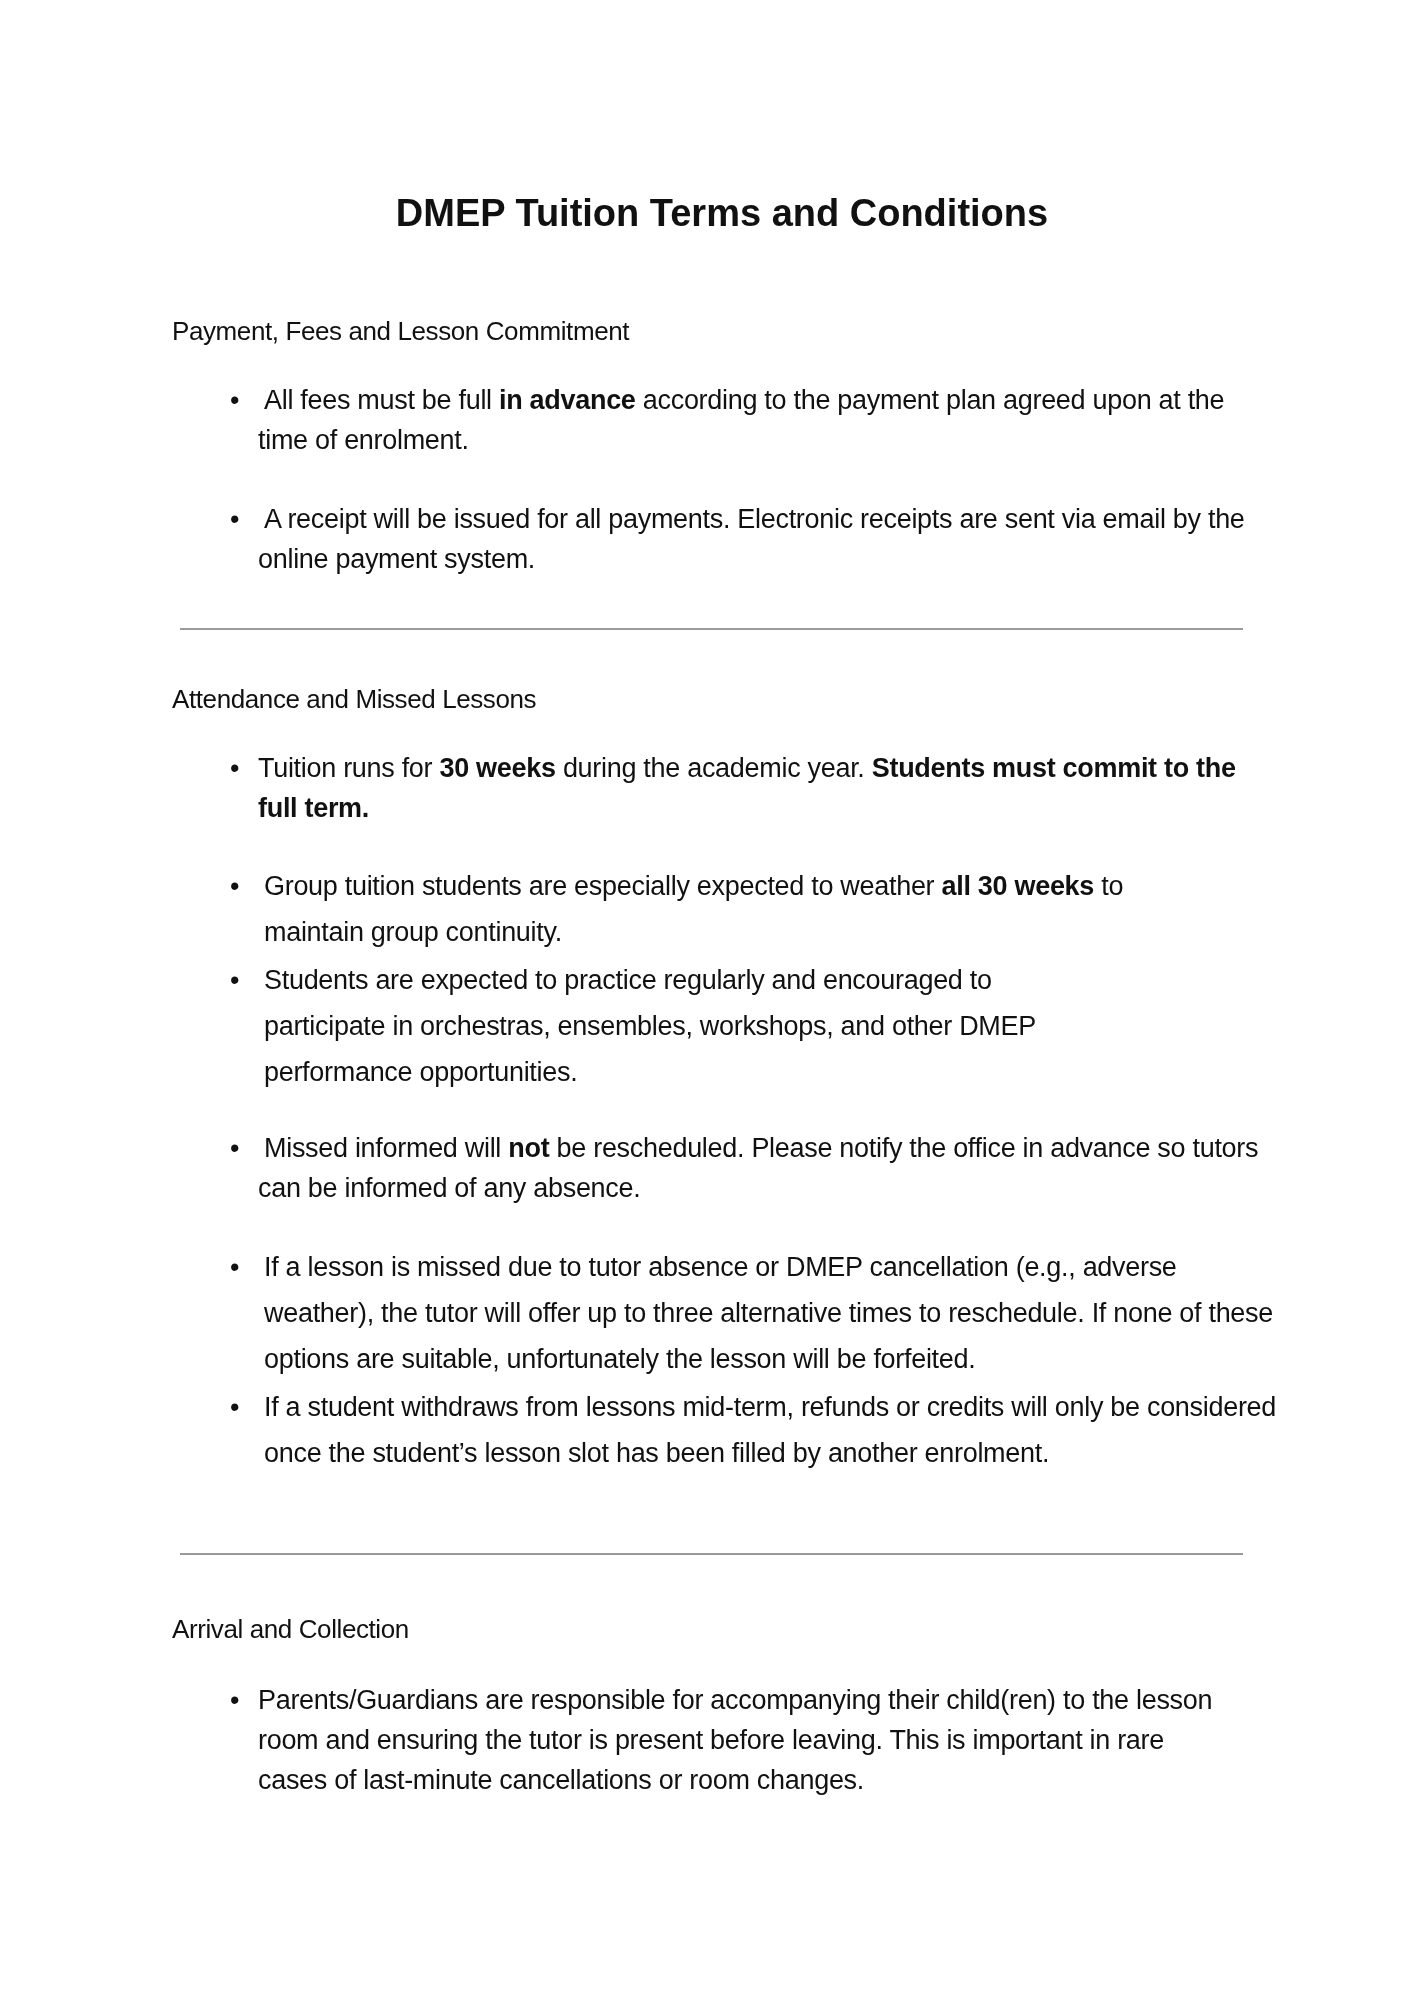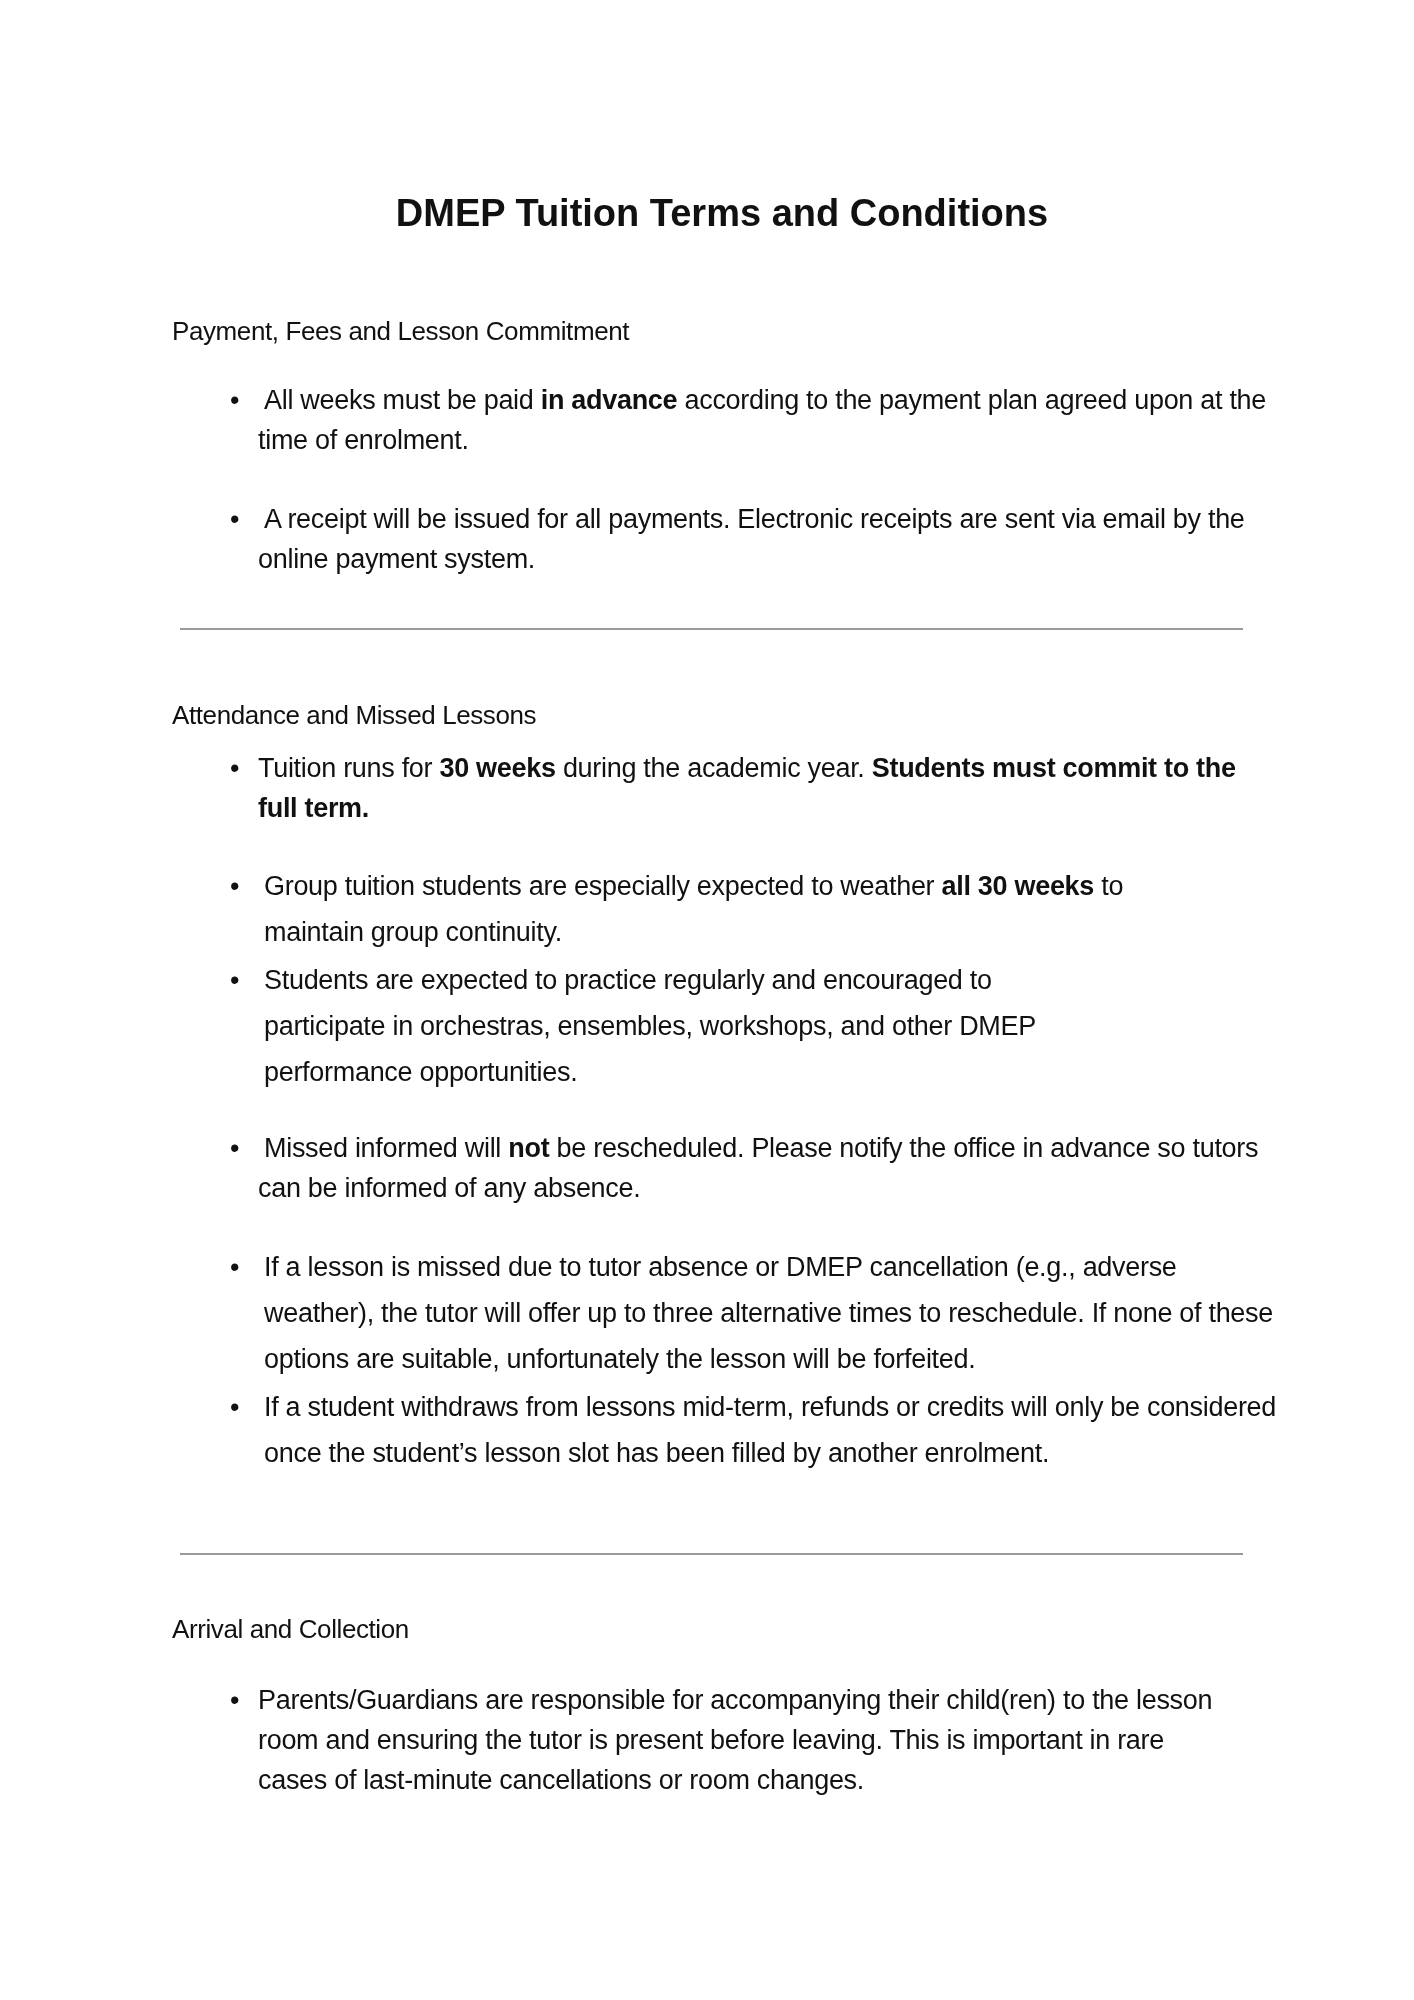--- a/index.html
+++ b/index.html
@@ -19,31 +19,31 @@
 <body>
 
 <div>
 
   <div class="title">DMEP Tuition Terms and Conditions</div>
 
   <div class="h" style="top:316px;">Payment, Fees and Lesson Commitment</div>
 
   <div class="b" style="top:380px; width:1040px;">
     <span class="dot">•</span>
-    <span class="txt"><span style="padding-left:6px"></span><span>All weeks must be paid </span><strong>in advance</strong><span> according to the payment plan agreed upon at the time of enrolment.</span></span>
+    <span class="txt"><span style="padding-left:6px"></span><span>All fees must be full </span><strong>in advance</strong><span> according to the payment plan agreed upon at the time of enrolment.</span></span>
   </div>
 
   <div class="b" style="top:499px; width:1040px;">
     <span class="dot">•</span>
     <span class="txt"><span style="padding-left:6px"></span><span>A receipt will be issued for all payments. Electronic receipts are sent via email by the online payment system.</span></span>
   </div>
 
   <div class="divider" style="top:628px;"></div>
 
-  <div class="h" style="top:700px;">Attendance and Missed Lessons</div>
+  <div class="h" style="top:684px;">Attendance and Missed Lessons</div>
 
   <div class="b" style="top:748px; width:1050px;">
     <span class="dot">•</span>
     <span class="txt"><span>Tuition runs for </span><strong>30 weeks</strong><span> during the academic year. </span><strong>Students must commit to the full term.</strong></span>
   </div>
 
   <div class="b tight" style="top:863px; width:950px;">
     <span class="dot" style="top:3px">•</span>
     <span class="txt" style="padding-left:34px"><span>Group tuition students are especially expected to weather </span><strong>all 30 weeks</strong><span> to maintain group continuity.</span></span>
   </div>

